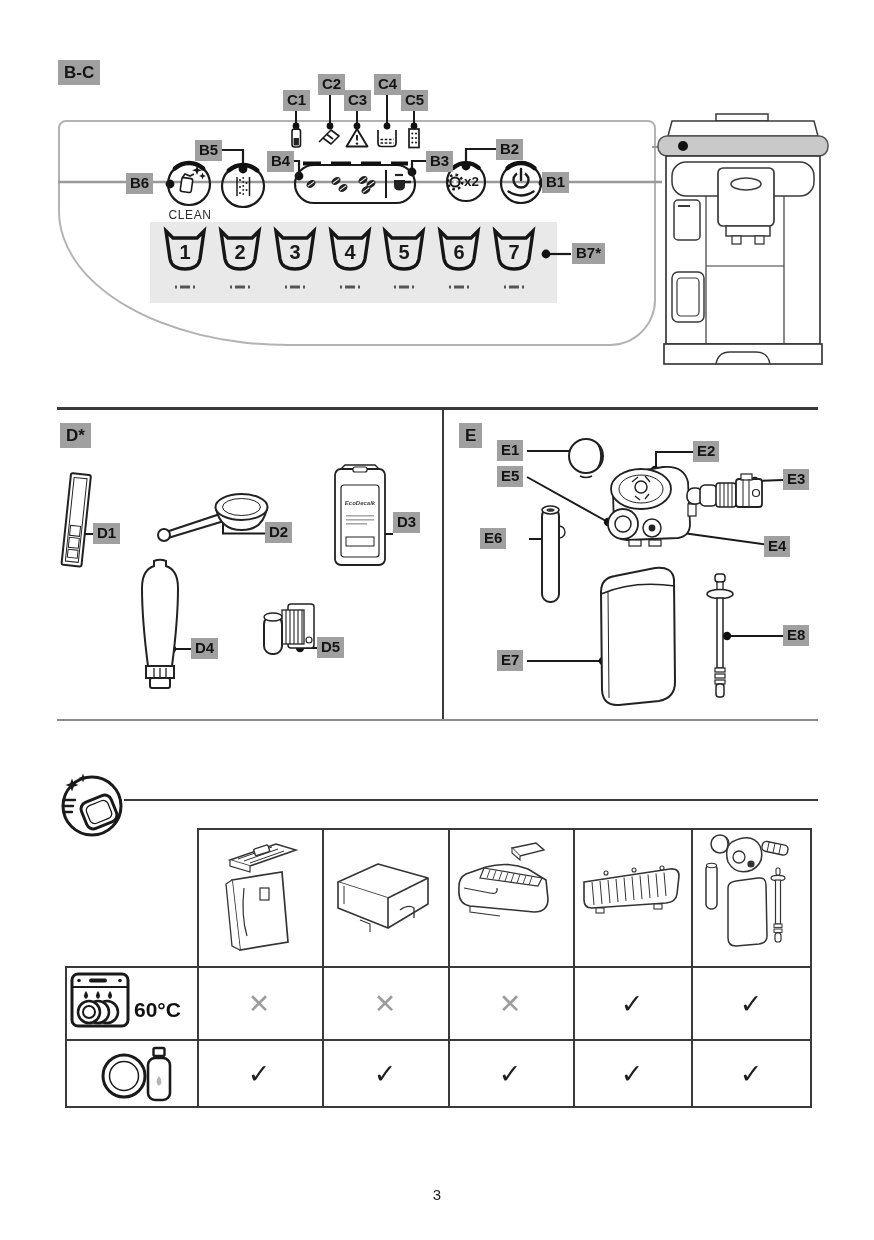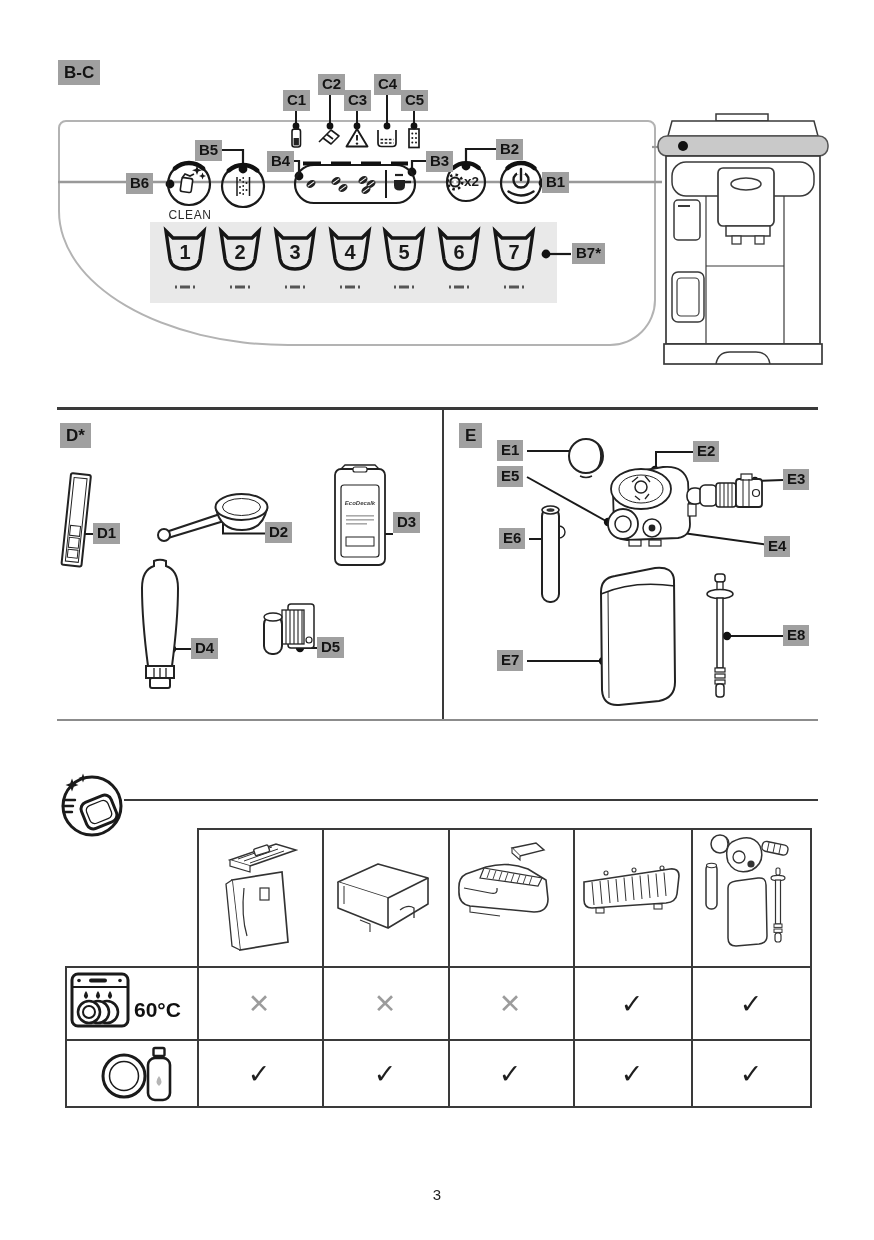--- a/index.html
+++ b/index.html
@@ -415,21 +415,21 @@
   <div class="badge" style="left:265px;top:522px">D2</div>
   <div class="badge" style="left:393px;top:512px">D3</div>
   <div class="badge" style="left:191px;top:638px">D4</div>
   <div class="badge" style="left:317px;top:637px">D5</div>
   <div class="badge lg" style="left:459px;top:423px">E</div>
   <div class="badge" style="left:497px;top:440px">E1</div>
   <div class="badge" style="left:693px;top:441px">E2</div>
   <div class="badge" style="left:497px;top:466px">E5</div>
   <div class="badge" style="left:783px;top:469px">E3</div>
   <div class="badge" style="left:764px;top:536px">E4</div>
-  <div class="badge" style="left:499px;top:528px">E6</div>
+  <div class="badge" style="left:480px;top:528px">E6</div>
   <div class="badge" style="left:497px;top:650px">E7</div>
   <div class="badge" style="left:783px;top:625px">E8</div>
 
   <div class="gline" style="left:124px;top:799px;width:694px;height:2px"></div>
 
   <div class="gline" style="left:197px;top:828px;width:615px;height:2px"></div>
   <div class="gline" style="left:65px;top:966px;width:747px;height:2px"></div>
   <div class="gline" style="left:65px;top:1039px;width:747px;height:2px"></div>
   <div class="gline" style="left:65px;top:1106px;width:747px;height:2px"></div>
   <div class="gline" style="left:65px;top:966px;width:2px;height:142px"></div>

